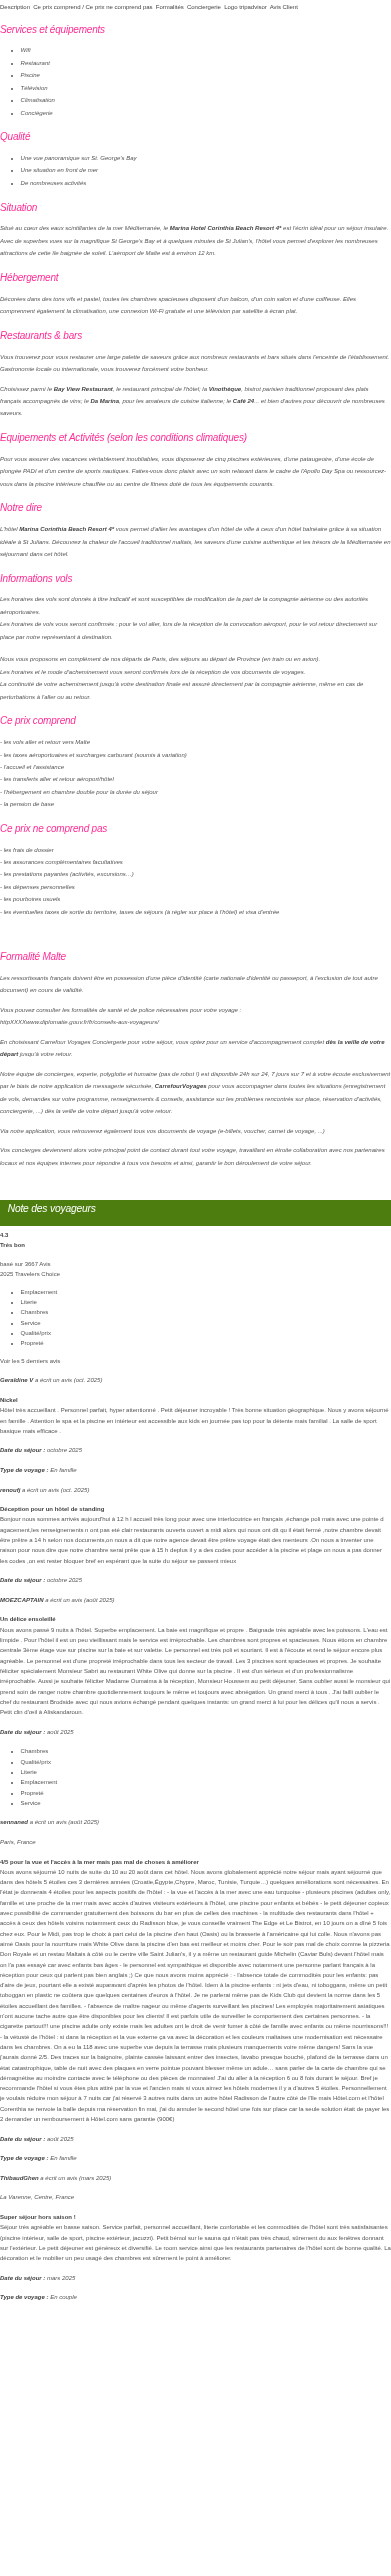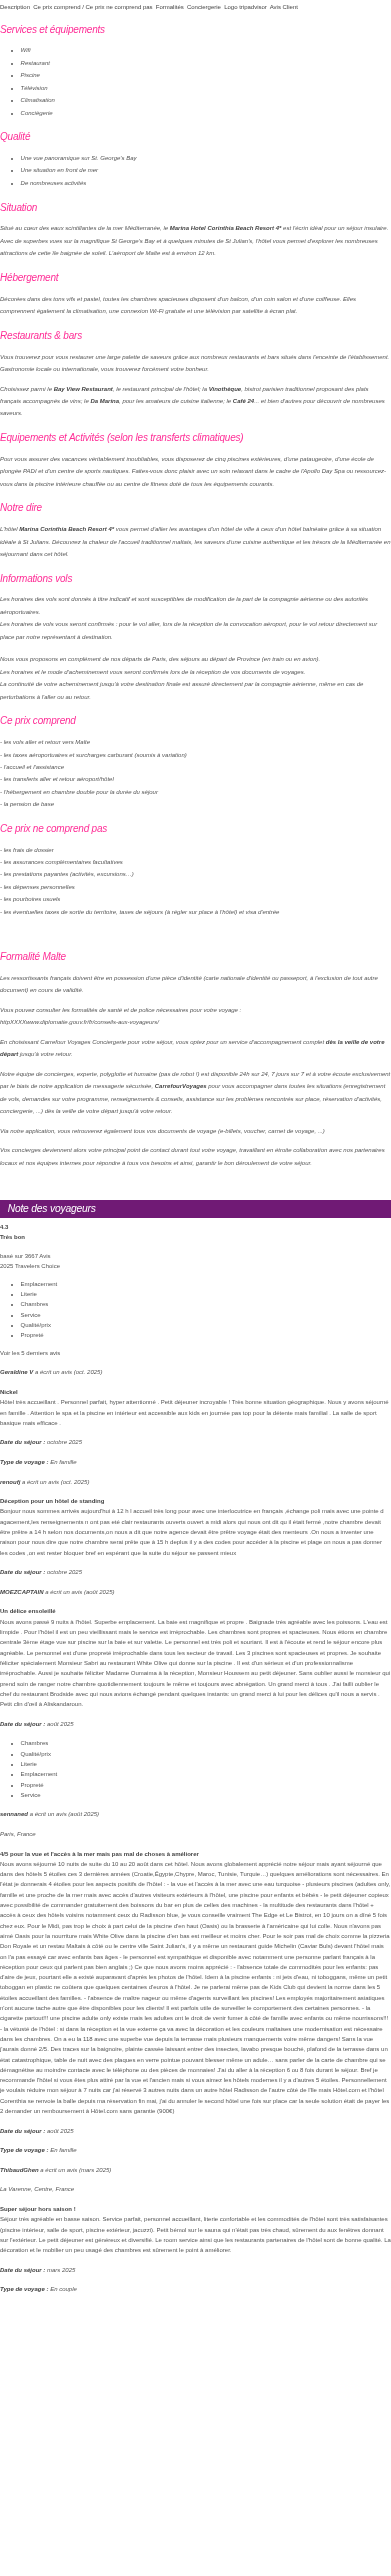--- a/index.html
+++ b/index.html
@@ -22,25 +22,25 @@
     line-height: 11.4px;
   }
   h2.sec.upper { font-style: normal; }
   p.body { font-style: italic; line-height: 12.4px; margin: 0 0 7.2px 0; }
   ul.bul { margin: 0 0 0 0; padding-left: 20.6px; font-style: italic; line-height: 12.4px; }
   ul.bul li { margin: 0; }
   .dash-list { font-style: italic; line-height: 12.4px; }
   .dash-list div { margin: 0; }
   b { font-weight: bold; color: #444; }
   .banner {
-    background: #701a75;
+    background: #4d7c0f;
     color: #ffffff;
     font-style: italic;
     font-size: 10.3px;
-    height: 18px;
+    height: 26px;
     line-height: 18.6px;
     padding-left: 7.7px;
     margin-top: 31px;
     letter-spacing: -0.2px;
   }
   .rating { line-height: 10.3px; margin-top: 4.1px; }
   .rating .score, .rating .label { font-weight: bold; color: #444; }
   ul.plain { padding-left: 20.6px; margin: 7.2px 0 7.2px 0; line-height: 10.3px; }
   .rv-block { line-height: 10.3px; }
   .rv-author { font-style: italic; margin: 9.3px 0; }
@@ -87,21 +87,21 @@
   <h2 class="sec">Situation</h2>
   <p class="body"><span>Situé au cœur des eaux scintillantes de la mer Méditerranée, le </span><b>Marina Hotel Corinthia Beach Resort 4*</b><span> est l'écrin idéal pour un séjour insulaire. Avec de superbes vues sur la magnifique St George's Bay et à quelques minutes de St Julian's, l'hôtel vous permet d'explorer les nombreuses attractions de cette île baignée de soleil. L'aéroport de Malte est à environ 12 km.</span></p>
 
   <h2 class="sec">Hébergement</h2>
   <p class="body">Décorées dans des tons vifs et pastel, toutes les chambres spacieuses disposent d'un balcon, d'un coin salon et d'une coiffeuse. Elles comprennent également la climatisation, une connexion Wi-Fi gratuite et une télévision par satellite à écran plat.</p>
 
   <h2 class="sec">Restaurants &amp; bars</h2>
   <p class="body">Vous trouverez pour vous restaurer une large palette de saveurs grâce aux nombreux restaurants et bars situés dans l'enceinte de l'établissement. Gastronomie locale ou internationale, vous trouverez forcément votre bonheur.</p>
   <p class="body"><span>Choisissez parmi le </span><b>Bay View Restaurant</b><span>, le restaurant principal de l'hôtel; la </span><b>Vinothèque</b><span>, bistrot parisien traditionnel proposant des plats français accompagnés de vins; le </span><b>Da Marina</b><span>, pour les amateurs de cuisine italienne; le </span><b>Café 24</b><span>... et bien d'autres pour découvrir de nombreuses saveurs.</span></p>
 
-  <h2 class="sec">Equipements et Activités (selon les transferts climatiques)</h2>
+  <h2 class="sec">Equipements et Activités (selon les conditions climatiques)</h2>
   <p class="body">Pour vous assurer des vacances véritablement inoubliables, vous disposerez de cinq piscines extérieures, d'une pataugeoire, d'une école de plongée PADI et d'un centre de sports nautiques. Faites-vous donc plaisir avec un soin relaxant dans le cadre de l'Apollo Day Spa ou ressourcez-vous dans la piscine intérieure chauffée ou au centre de fitness doté de tous les équipements courants.</p>
 
   <h2 class="sec">Notre dire</h2>
   <p class="body"><span>L'hôtel </span><b>Marina Corinthia Beach Resort 4*</b><span> vous permet d'allier les avantages d'un hôtel de ville à ceux d'un hôtel balnéaire grâce à sa situation idéale à St Julians. Découvrez la chaleur de l'accueil traditionnel maltais, les saveurs d'une cuisine authentique et les trésors de la Méditerranée en séjournant dans cet hôtel.</span></p>
 
   <h2 class="sec">Informations vols</h2>
   <p class="body"><span>Les horaires des vols sont donnés à titre indicatif et sont susceptibles de modification de la part de la compagnie aérienne ou des autorités aéroportuaires.</span><br><span>Les horaires de vols vous seront confirmés : pour le vol aller, lors de la réception de la convocation aéroport, pour le vol retour directement sur place par notre représentant à destination.</span></p>
   <p class="body" style="margin-top:10.3px"><span>Nous vous proposons en complément de nos départs de Paris, des séjours au départ de Province (en train ou en avion).</span><br><span>Les horaires et le mode d'acheminement vous seront confirmés lors de la réception de vos documents de voyages.</span><br><span>La continuité de votre acheminement jusqu'à votre destination finale est assuré directement par la compagnie aérienne, même en cas de perturbations à l'aller ou au retour.</span></p>
 
   <h2 class="sec">Ce prix comprend</h2>

